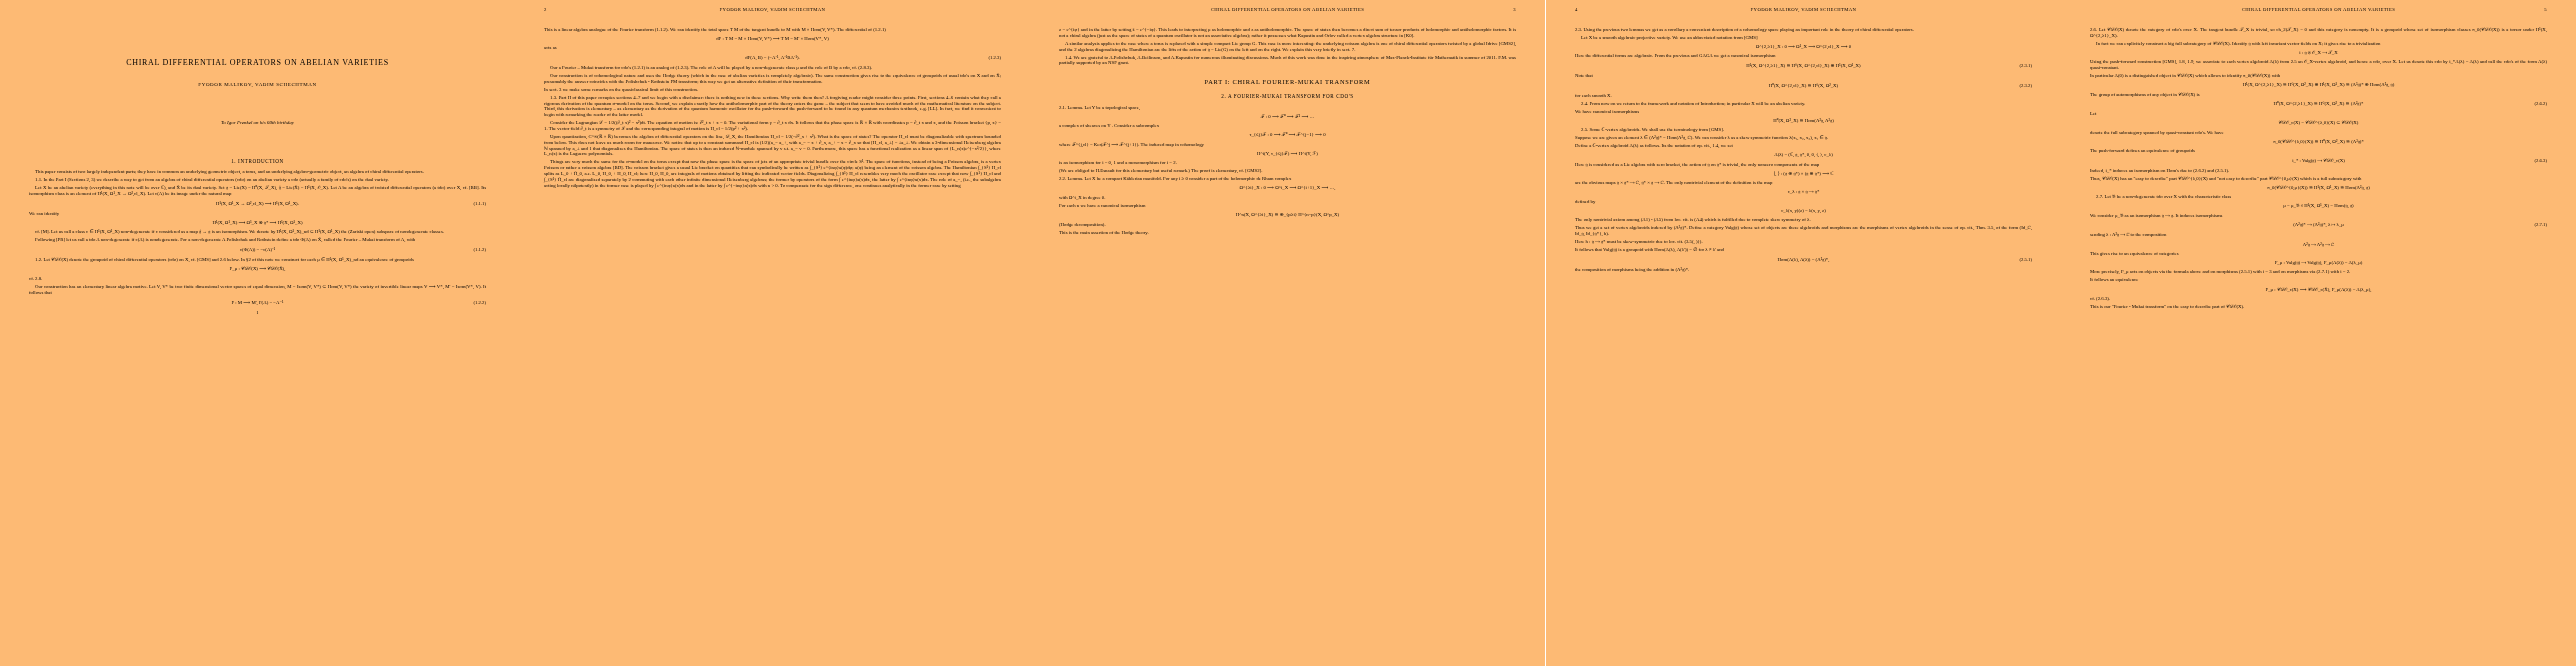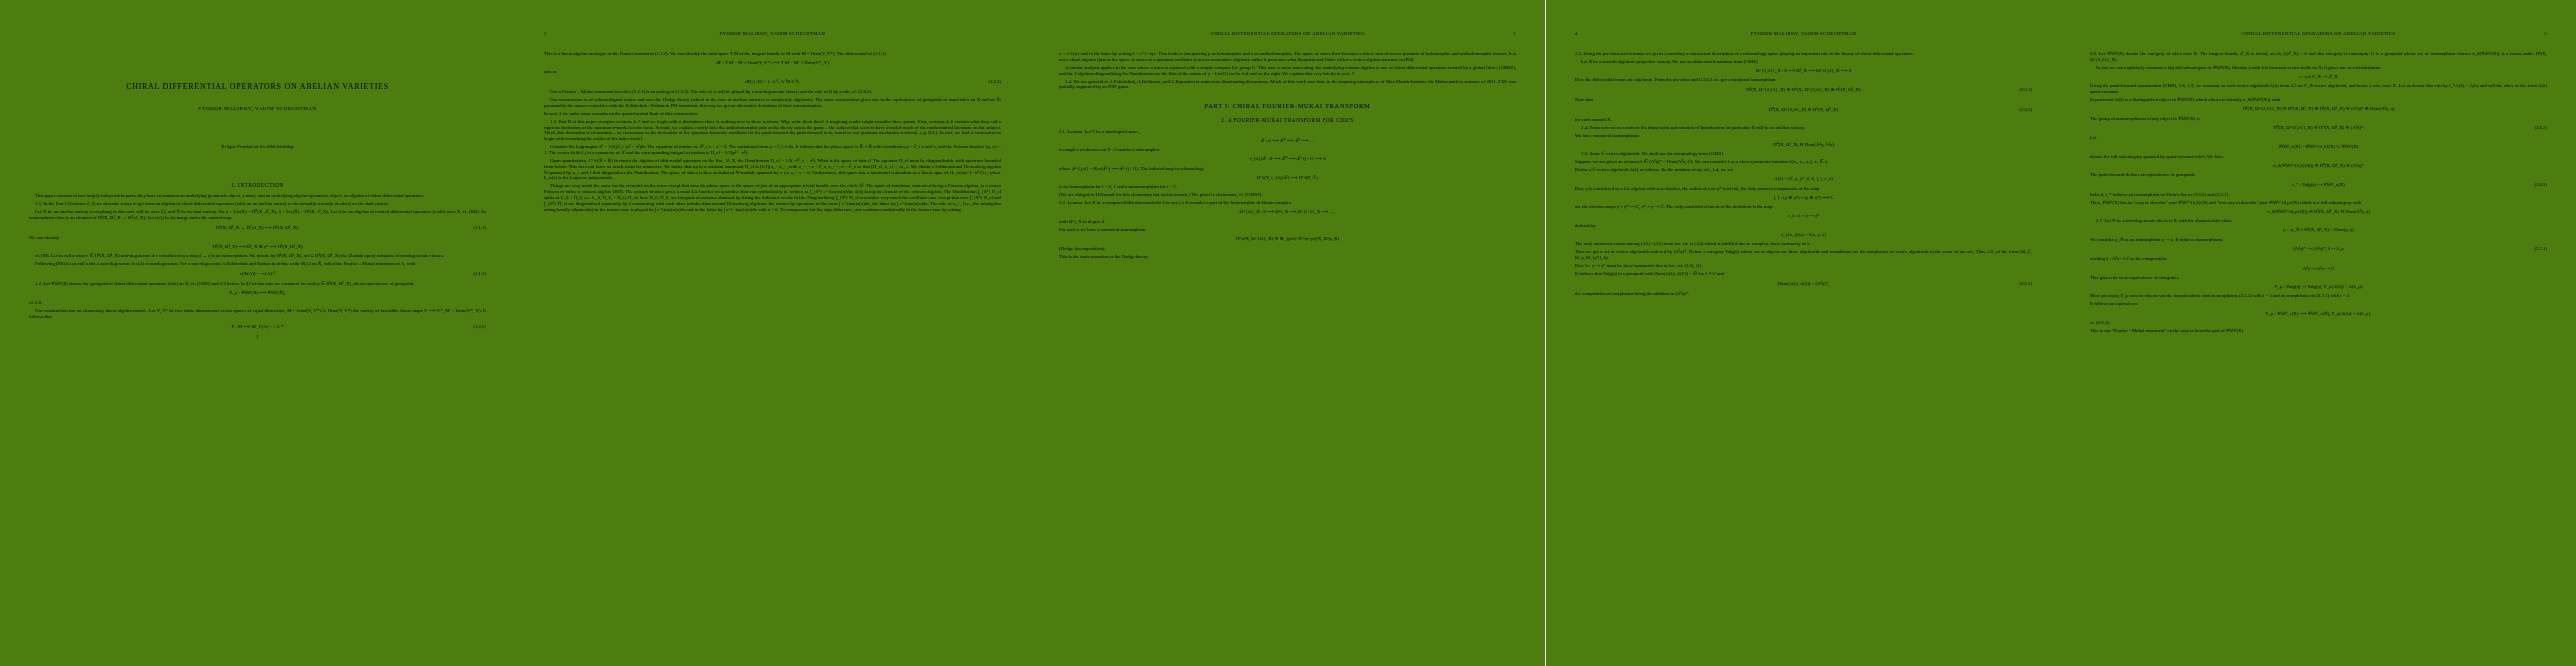--- a/index.html
+++ b/index.html
@@ -17,22 +17,22 @@
     color:#000;
     text-align:center;
     white-space:nowrap;
   }
   .page{
     position:absolute;
     top:0;
     width:515px;
     height:667px;
     box-sizing:border-box;
-    padding:31px 29px 11px 29px;
-    background:#4d7c0f;
+    padding:7px 29px 11px 29px;
+    background:#fdba74;
   }
   .p1{left:0;}
   .p2{left:515px;}
   .p3{left:1030px;}
   .p4{left:1546px;}
   .p5{left:2061px;}
   .runhead{
     display:flex;
     font-family:"Liberation Serif",serif;
     font-size:4.7px;

